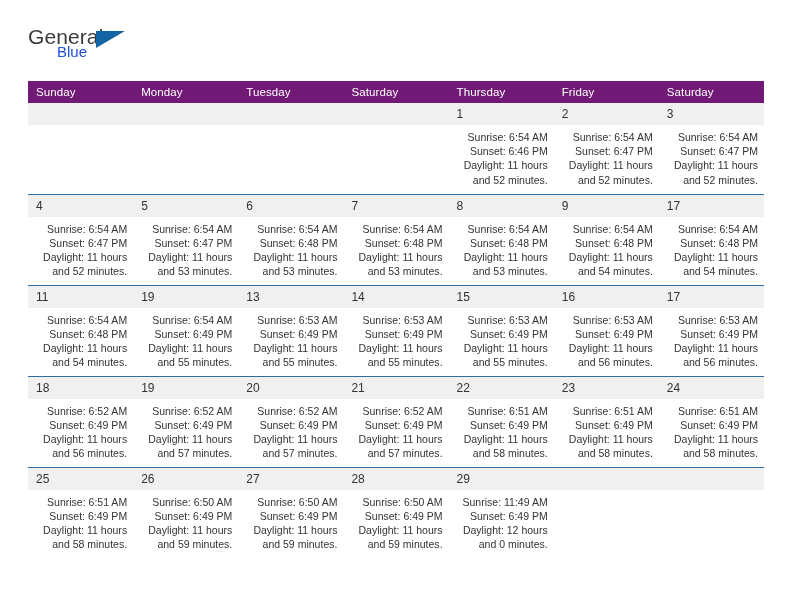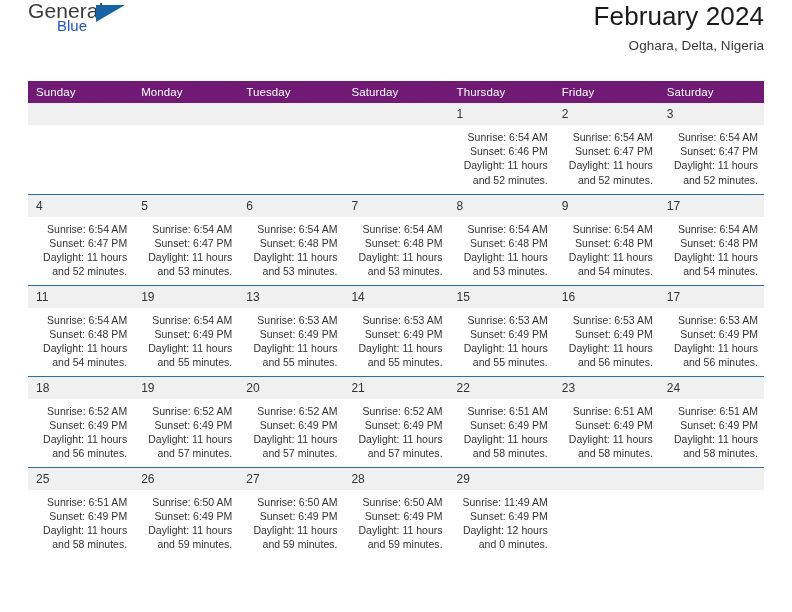--- a/index.html
+++ b/index.html
@@ -19,20 +19,21 @@
     background: #ffffff;
     padding: 0 28px;
   }
 
   
   .header {
     display: flex;
     align-items: flex-start;
     justify-content: space-between;
     height: 74px;
+    padding-top: 26px;
   }
 
   .logo {
     position: relative;
     width: 110px;
     height: 48px;
     line-height: 1;
   }
   .logo-general {
     display: block;
@@ -132,24 +133,20 @@
 <div class="page">
 
   <div class="header">
 
     <div class="logo">
       <span class="logo-general">General</span>
       <span class="logo-triangle"></span>
       <span class="logo-blue">Blue</span>
     </div>
 
-    <div class="title-block">
-      <div class="cal-title">February 2024</div>
-      <div class="cal-subtitle">Oghara, Delta, Nigeria</div>
-    </div>
 
   </div>
 
   <table class="calendar">
     <thead>
       <tr>
         <th>Sunday</th>
         <th>Monday</th>
         <th>Tuesday</th>
         <th>Saturday</th>

